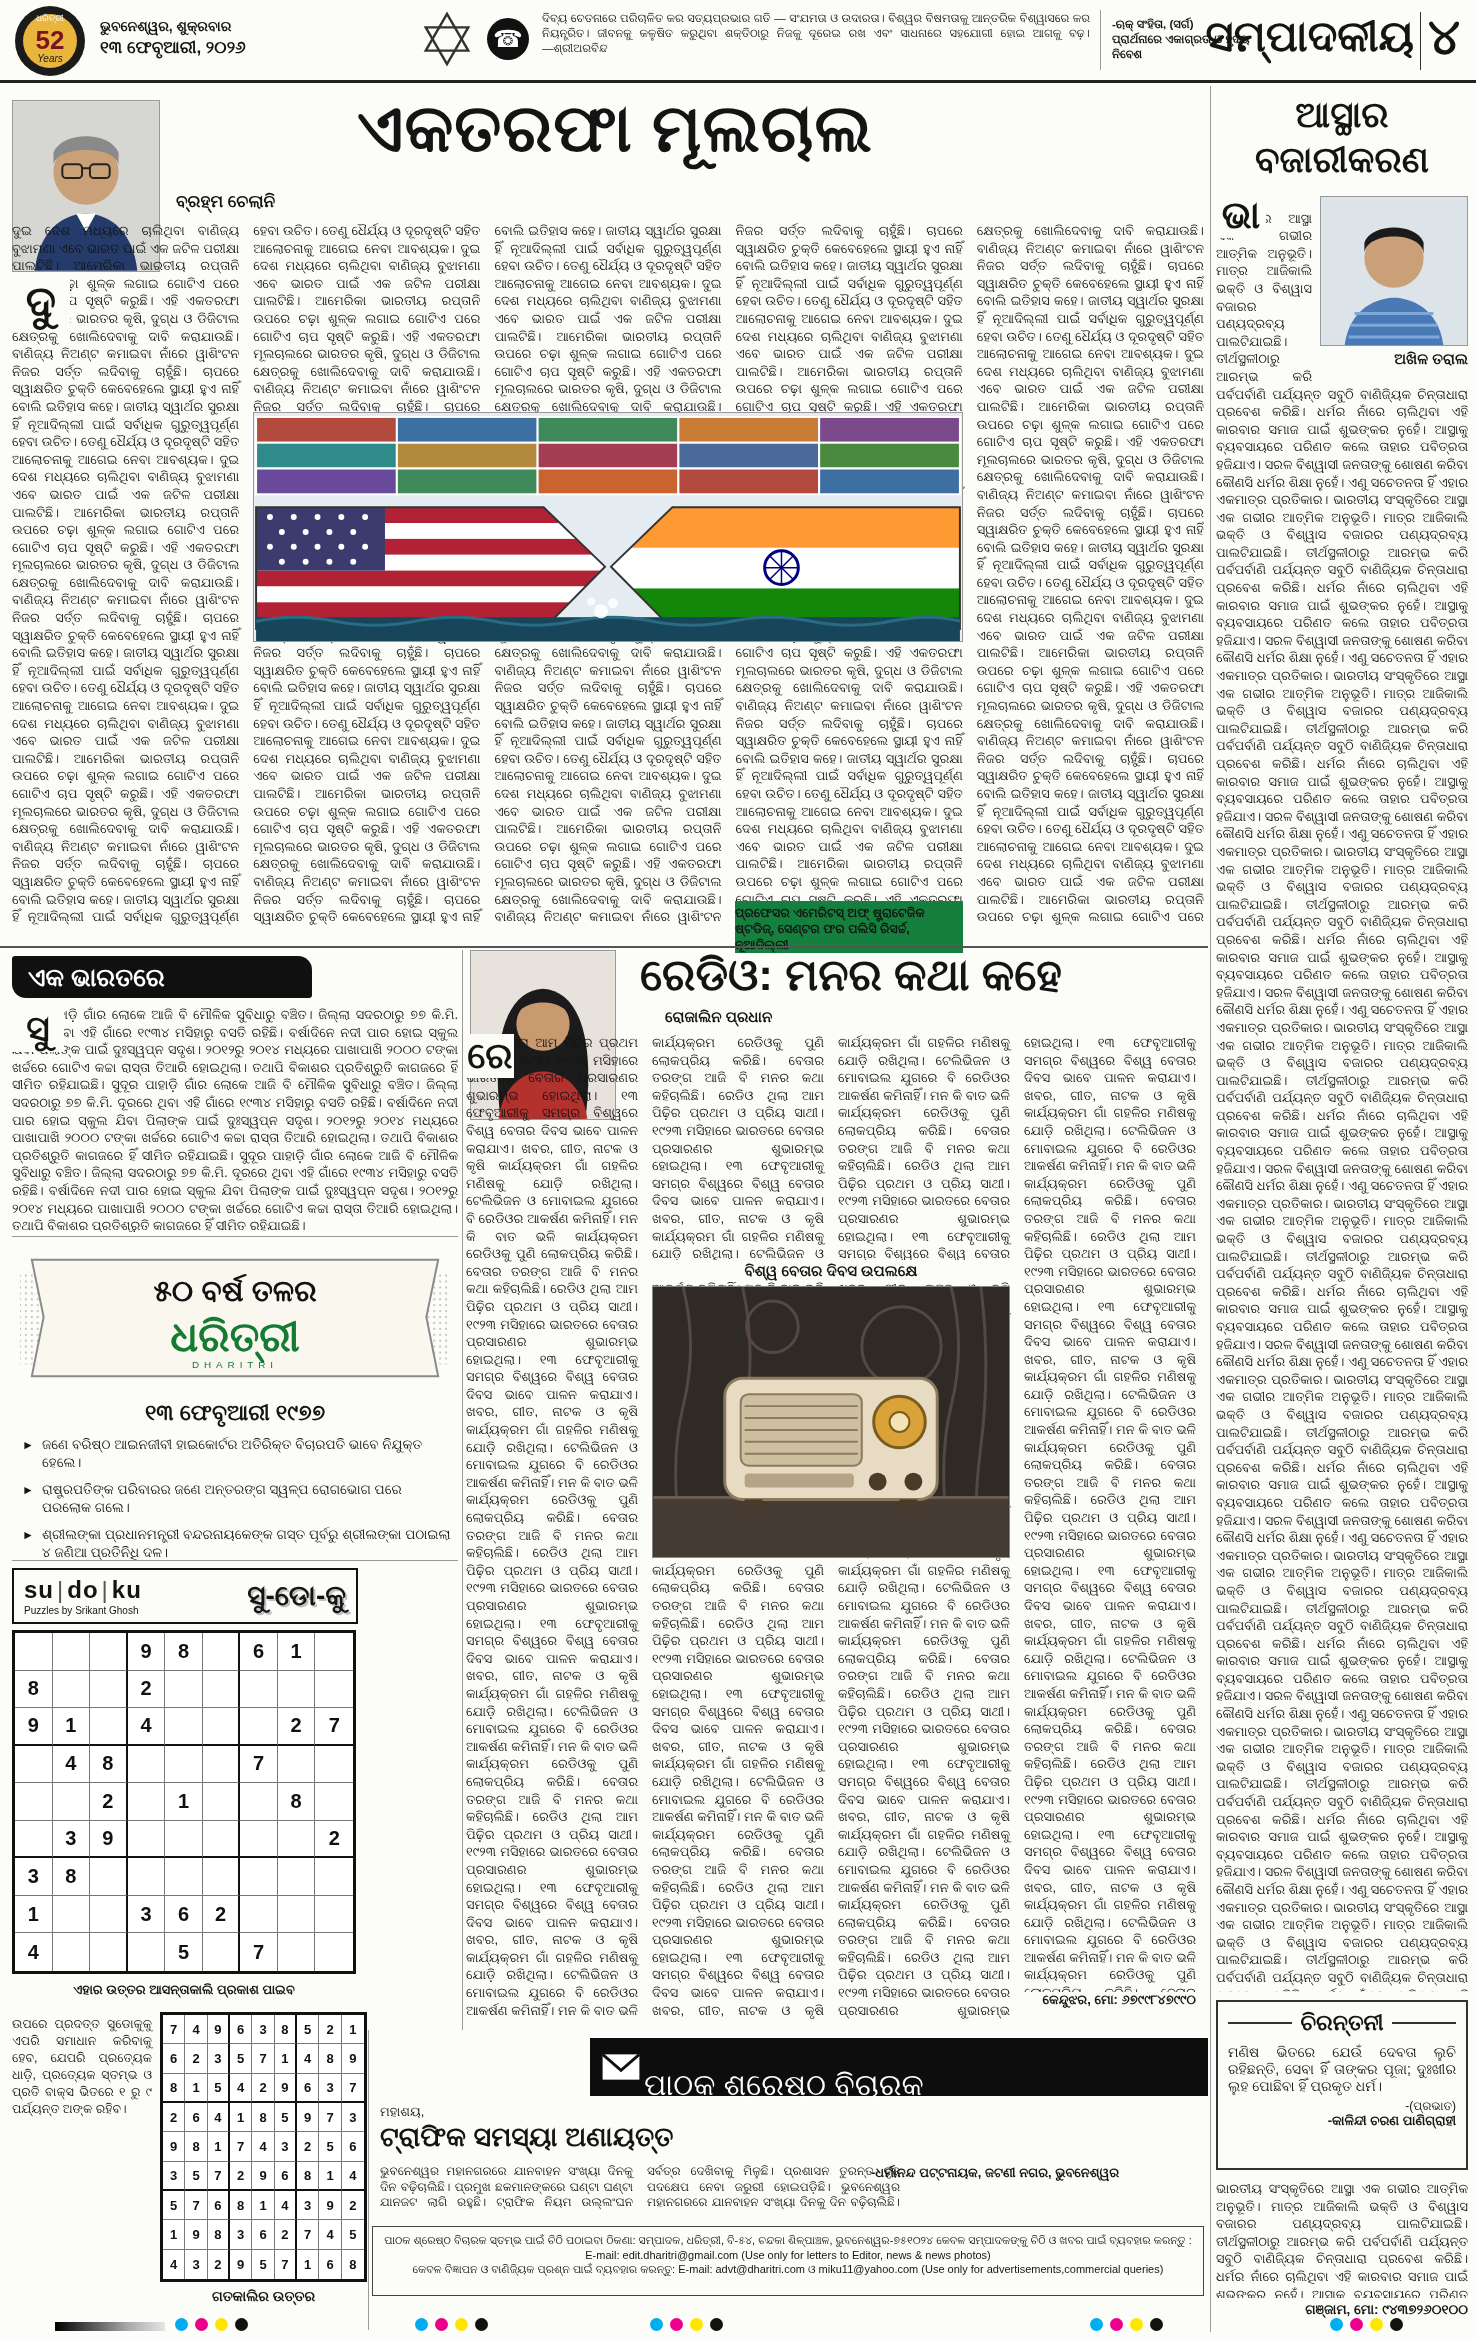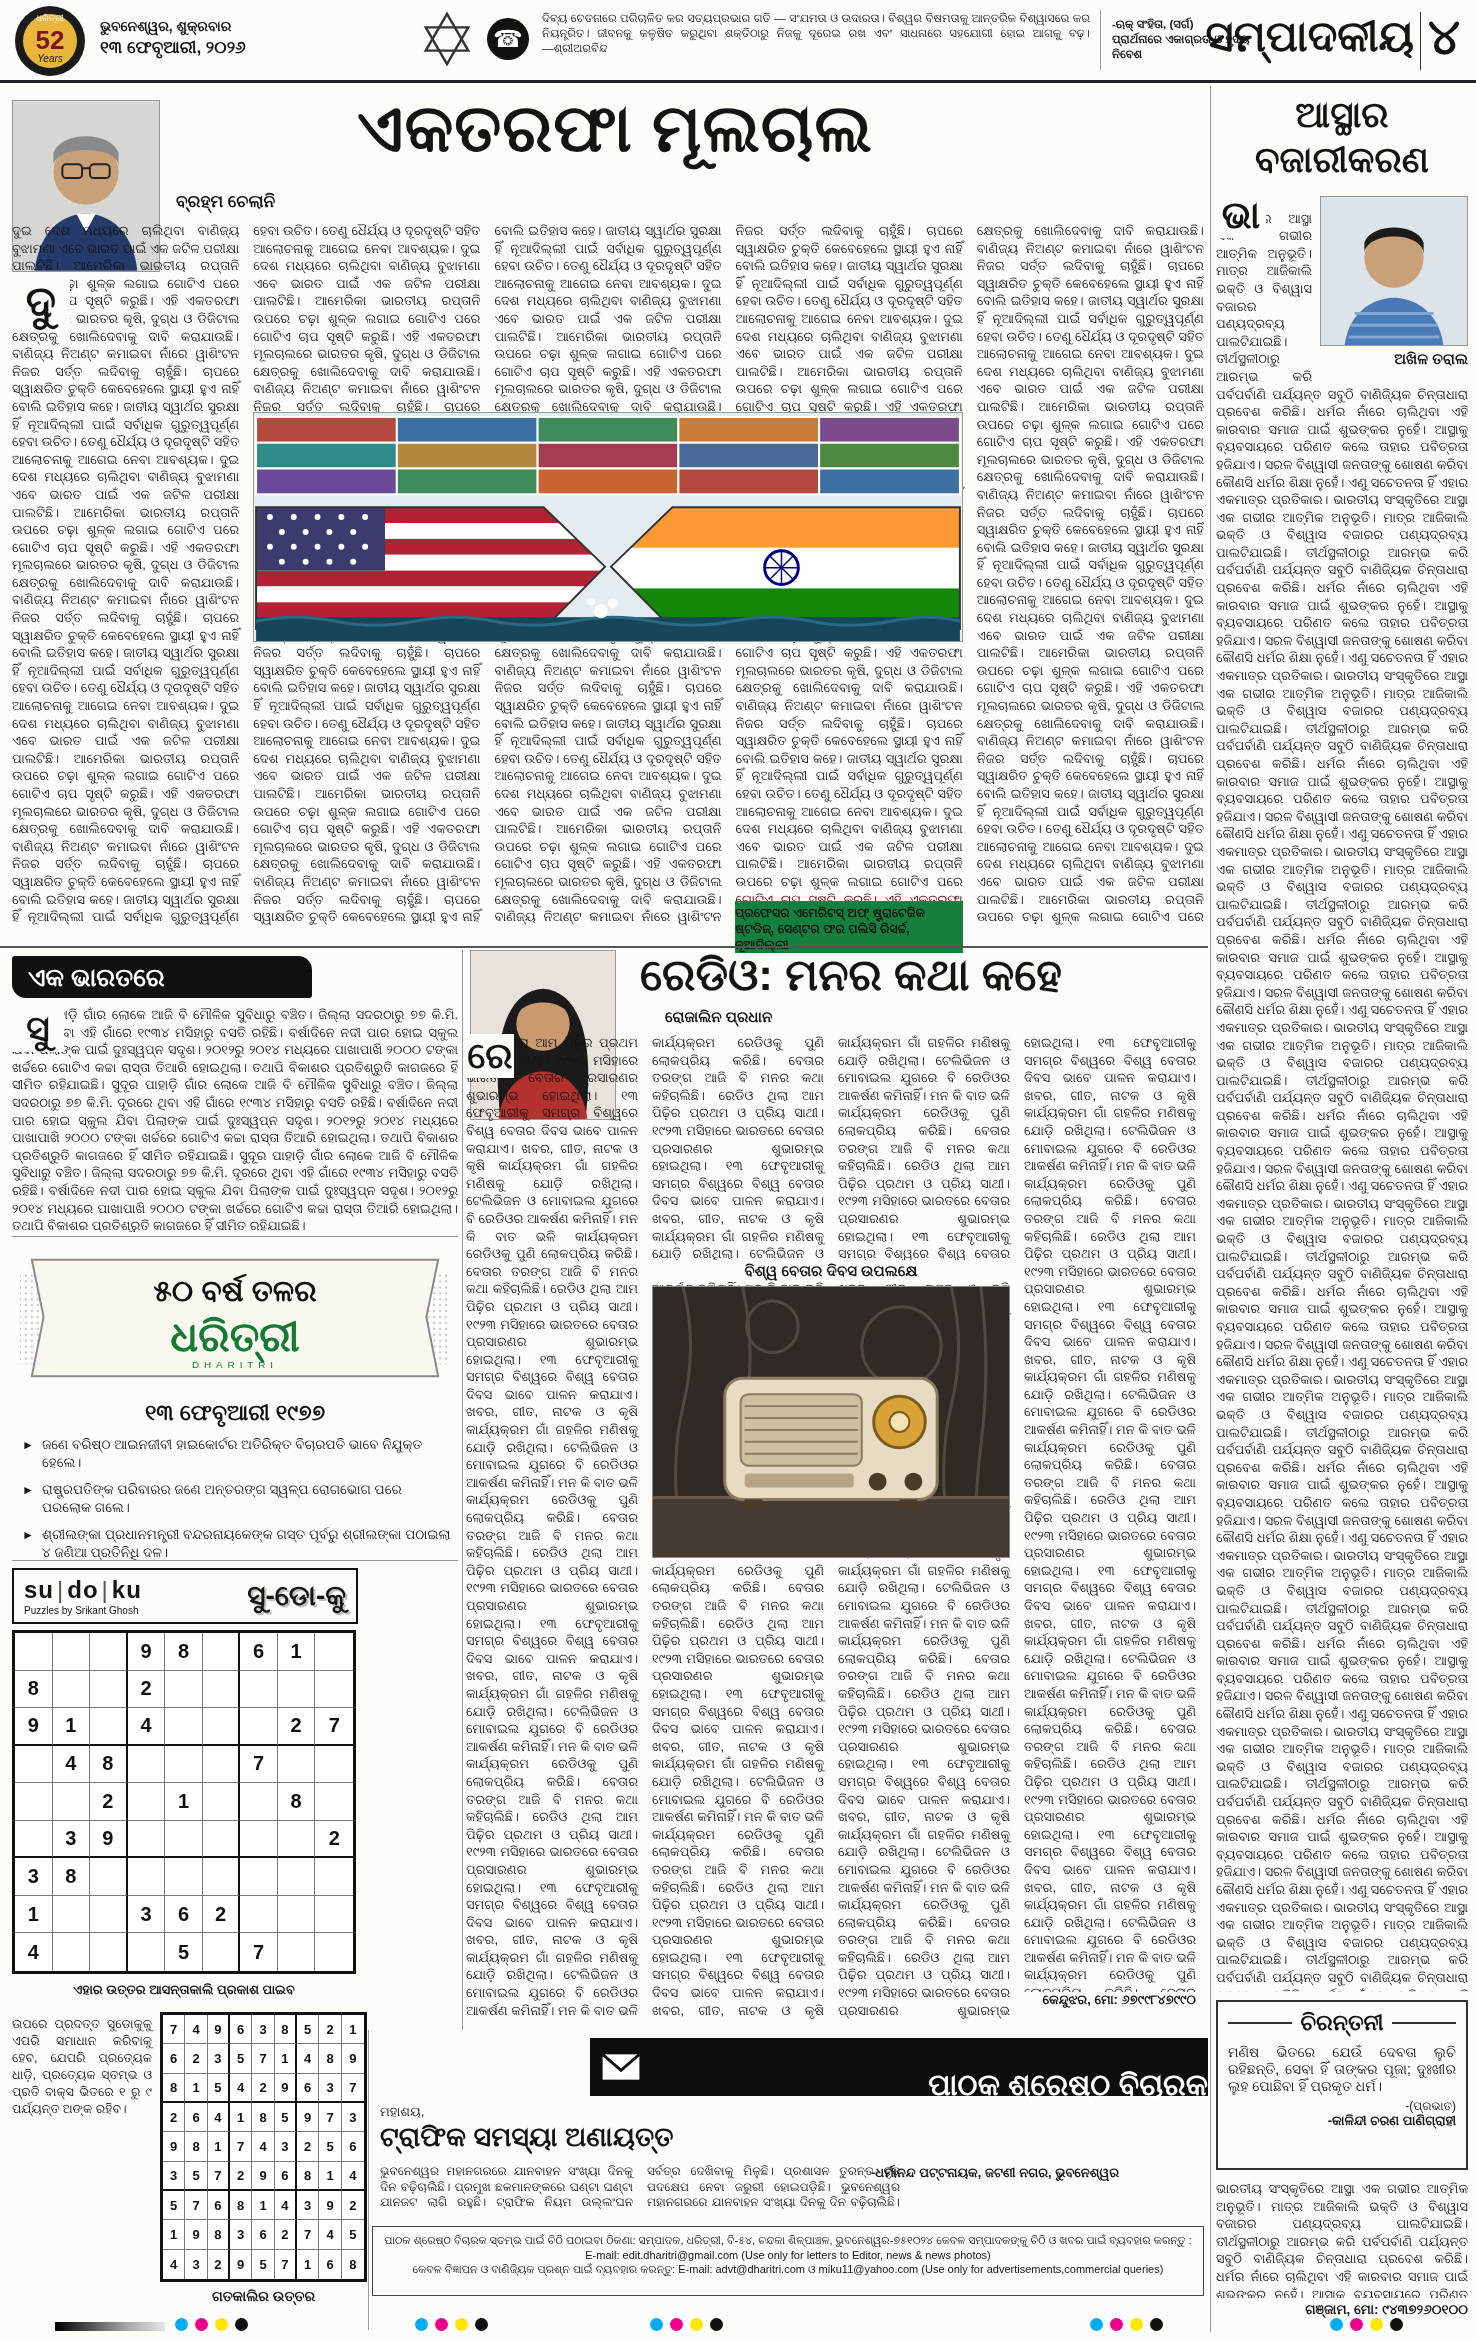--- a/index.html
+++ b/index.html
@@ -101,21 +101,21 @@
   .radio-body { left:466px; top:1034px; width:730px; height:986px; column-count:4; column-gap:14px;
     font-size:13px; line-height:17.6px; }
   .radio-drop { left:466px; top:1034px; width:48px; height:44px; font-size:36px; line-height:44px; }
   .radio-caption { left:652px; top:1260px; width:358px; background:#fcfcf8; text-align:center; font-size:15px; font-weight:bold; padding:2px 0; }
   .radio-img { left:652px; top:1286px; width:358px; height:272px; border:1px solid #888; background:#2f2a26; }
   .radio-signoff { left:1024px; top:1992px; width:172px; background:#fcfcf8; font-size:13px; font-weight:bold; text-align:right; }
 
   
   .reader-banner { left:590px; top:2038px; width:618px; height:58px; background:#0d0d0d; color:#fff; display:flex; align-items:center; }
   .mail-icon { width:46px; height:46px; margin-left:8px; }
-  .reader-title { flex:1; text-align:right; font-size:30px; font-weight:700;margin-top:36px; }
+  .reader-title { flex:1; text-align:left; font-size:30px; font-weight:400;margin-top:36px; }
   .letter-salutation { left:380px; top:2104px; font-size:13px; }
   .letter-title { left:380px; top:2122px; width:430px; font-size:27px; font-weight:800; }
   .letter-body { left:380px; top:2164px; width:520px; height:54px; column-count:2; column-gap:14px; font-size:12px; line-height:15.5px; }
   .letter-sign { left:871px; top:2164px; width:286px; font-size:13px; font-weight:bold; line-height:17px; }
   .contact-box { left:372px; top:2226px; width:832px; height:70px; border:1px solid #444; padding:6px 10px; text-align:center; }
   .contact-box div { font-size:11px; line-height:14.5px; }
 
   
   .graybar { left:55px; top:2322px; width:110px; height:9px; background:linear-gradient(90deg,#000,#555,#aaa,#e5e5e5); }
   .regdots { position:absolute; top:2318px; display:flex; gap:7px; }

